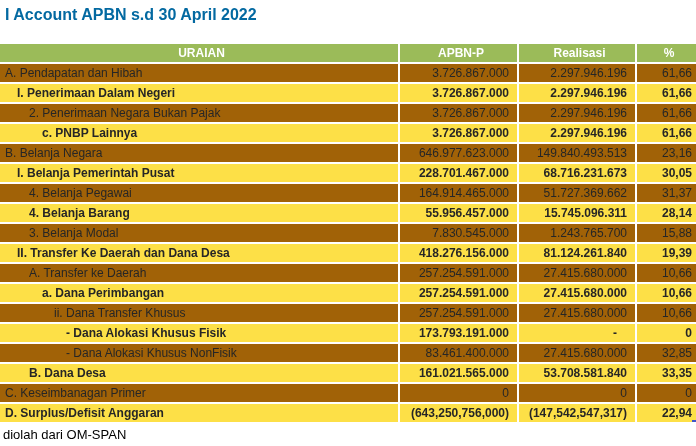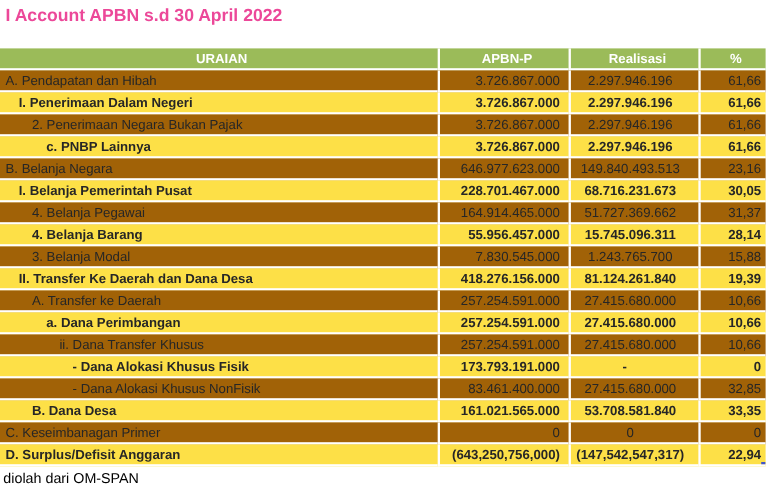--- a/index.html
+++ b/index.html
@@ -6,21 +6,21 @@
   body {
     width: 696px; height: 446px;
     position: relative;
     background: #ffffff;
     font-family: "Liberation Sans", sans-serif;
     color: #262626;
     overflow: hidden;
   }
   .title {
     position: absolute; top: 6px; left: 5px;
-    font-size: 16px; font-weight: bold; color: #ec4899;
+    font-size: 16px; font-weight: bold; color: #0369a1;
     white-space: nowrap;
   }
   .report-table {
     position: absolute; top: 44px; left: 0;
     width: 696px;
   }
   .tr { display: flex; width: 696px; }
   .td, .th {
     box-sizing: border-box;
     height: 20px; line-height: 18px;
@@ -29,21 +29,21 @@
     overflow: hidden; white-space: nowrap;
   }
   .th {
     background: #9BBB59;
     color: #ffffff; font-weight: bold;
   }
   .band-dark .td  { background: #a16207; }
   .band-light .td { background: #fde047; font-weight: bold; }
   .c-label { width: 398px; padding-left: 5px; }
   .c-apbnp { width: 119px; border-left: 2px solid #ffffff; text-align: right; padding-right: 8px; }
-  .c-real  { width: 118px; border-left: 2px solid #ffffff; text-align: center; padding-right: 8px; }
+  .c-real  { width: 118px; border-left: 2px solid #ffffff; text-align: right; padding-right: 8px; }
   .c-pct   { width: 61px;  border-left: 2px solid #ffffff; text-align: right; padding-right: 4px; position: relative; }
   .th.c-label, .th.c-apbnp, .th.c-real, .th.c-pct { text-align: center; }
   .th.c-apbnp, .th.c-real, .th.c-pct { padding-left: 5px; padding-right: 0; }
   .lvl0 { padding-left: 5px; }
   .lvl1 { padding-left: 17px; }
   .lvl2 { padding-left: 29px; }
   .lvl3 { padding-left: 42px; }
   .lvl4 { padding-left: 54px; }
   .lvl5 { padding-left: 66px; }
   .dash { padding-right: 18px; }

